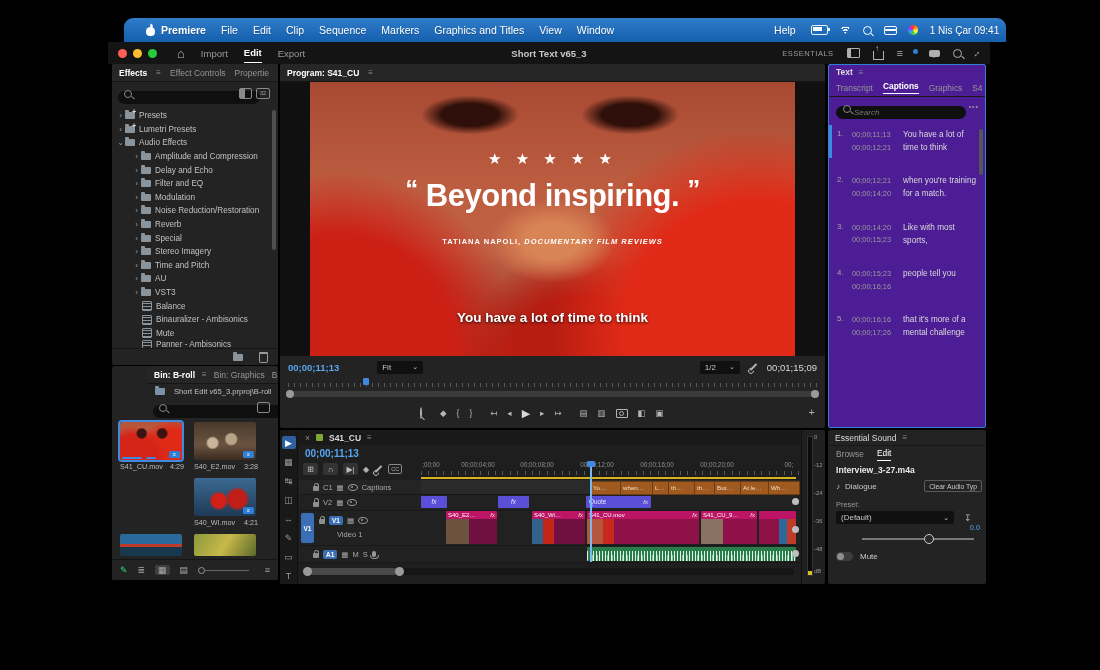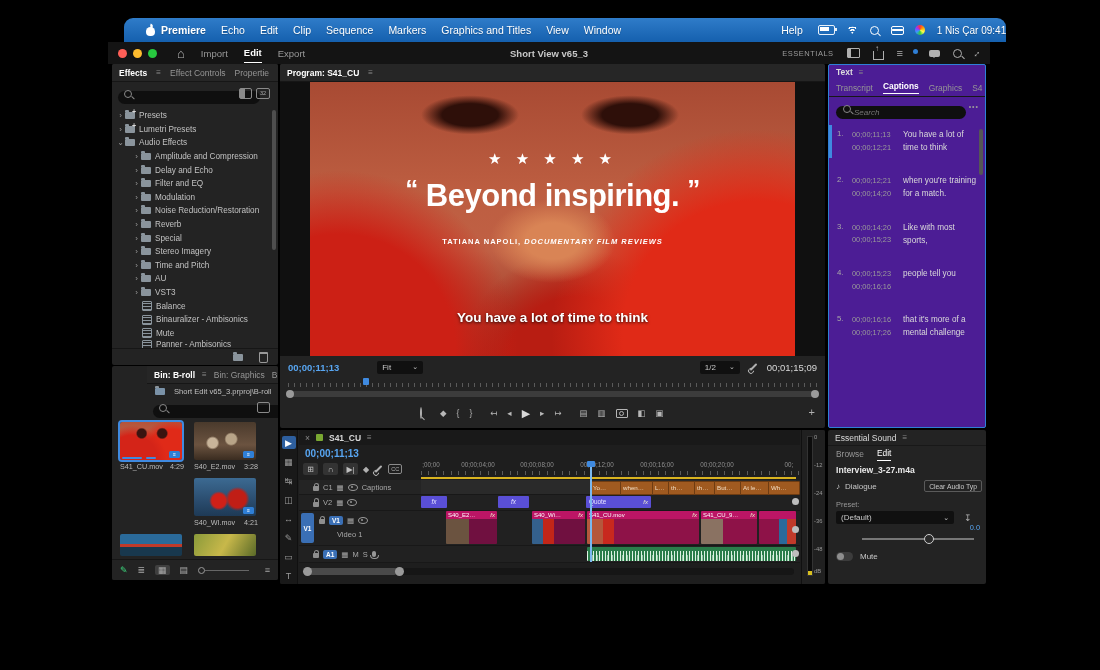--- a/index.html
+++ b/index.html
@@ -122,21 +122,21 @@
   .knob{width:8px;height:8px;border-radius:50%;background:#2a2a2a;border:1.2px solid #cfcfcf;position:absolute;top:-4px;}
 </style>
 </head>
 <body>
 
 <div class="screen">
 
   <div class="a menubar">
     <span class="i-apple"></span>
     <span class="mi bold">Premiere</span>
-    <span class="mi">Echo</span>
+    <span class="mi">File</span>
     <span class="mi">Edit</span>
     <span class="mi">Clip</span>
     <span class="mi">Sequence</span>
     <span class="mi">Markers</span>
     <span class="mi">Graphics and Titles</span>
     <span class="mi">View</span>
     <span class="mi">Window</span>
     <span class="mi" style="margin-left:145px;">Help</span>
     <span style="margin-left:auto;display:flex;align-items:center;gap:12px;">
       <span class="i-batt"></span>
@@ -149,21 +149,21 @@
   </div>
 
   <div class="a titlebar">
     <span class="tl" style="background:#ff5f57;"></span>
     <span class="tl" style="background:#febc2e;"></span>
     <span class="tl" style="background:#27c93f;"></span>
     <span class="home">⌂</span>
     <span class="apptab">Import</span>
     <span class="apptab active">Edit</span>
     <span class="apptab">Export</span>
-    <span class="tb-title">Short View v65_3</span>
+    <span class="tb-title">Short Text v65_3</span>
     <span class="tb-right">
       <span class="ws">ESSENTIALS</span>
       <span class="i-panelbox"></span>
       <span class="i-share"></span>
       <span class="i-stack">≡</span>
       <span style="position:relative;"><span class="i-beaker"></span><span class="bluedot"></span></span>
       <span class="i-bubble"></span>
       <span class="i-mag2"></span>
       <span class="i-expand">↕</span>
     </span>

